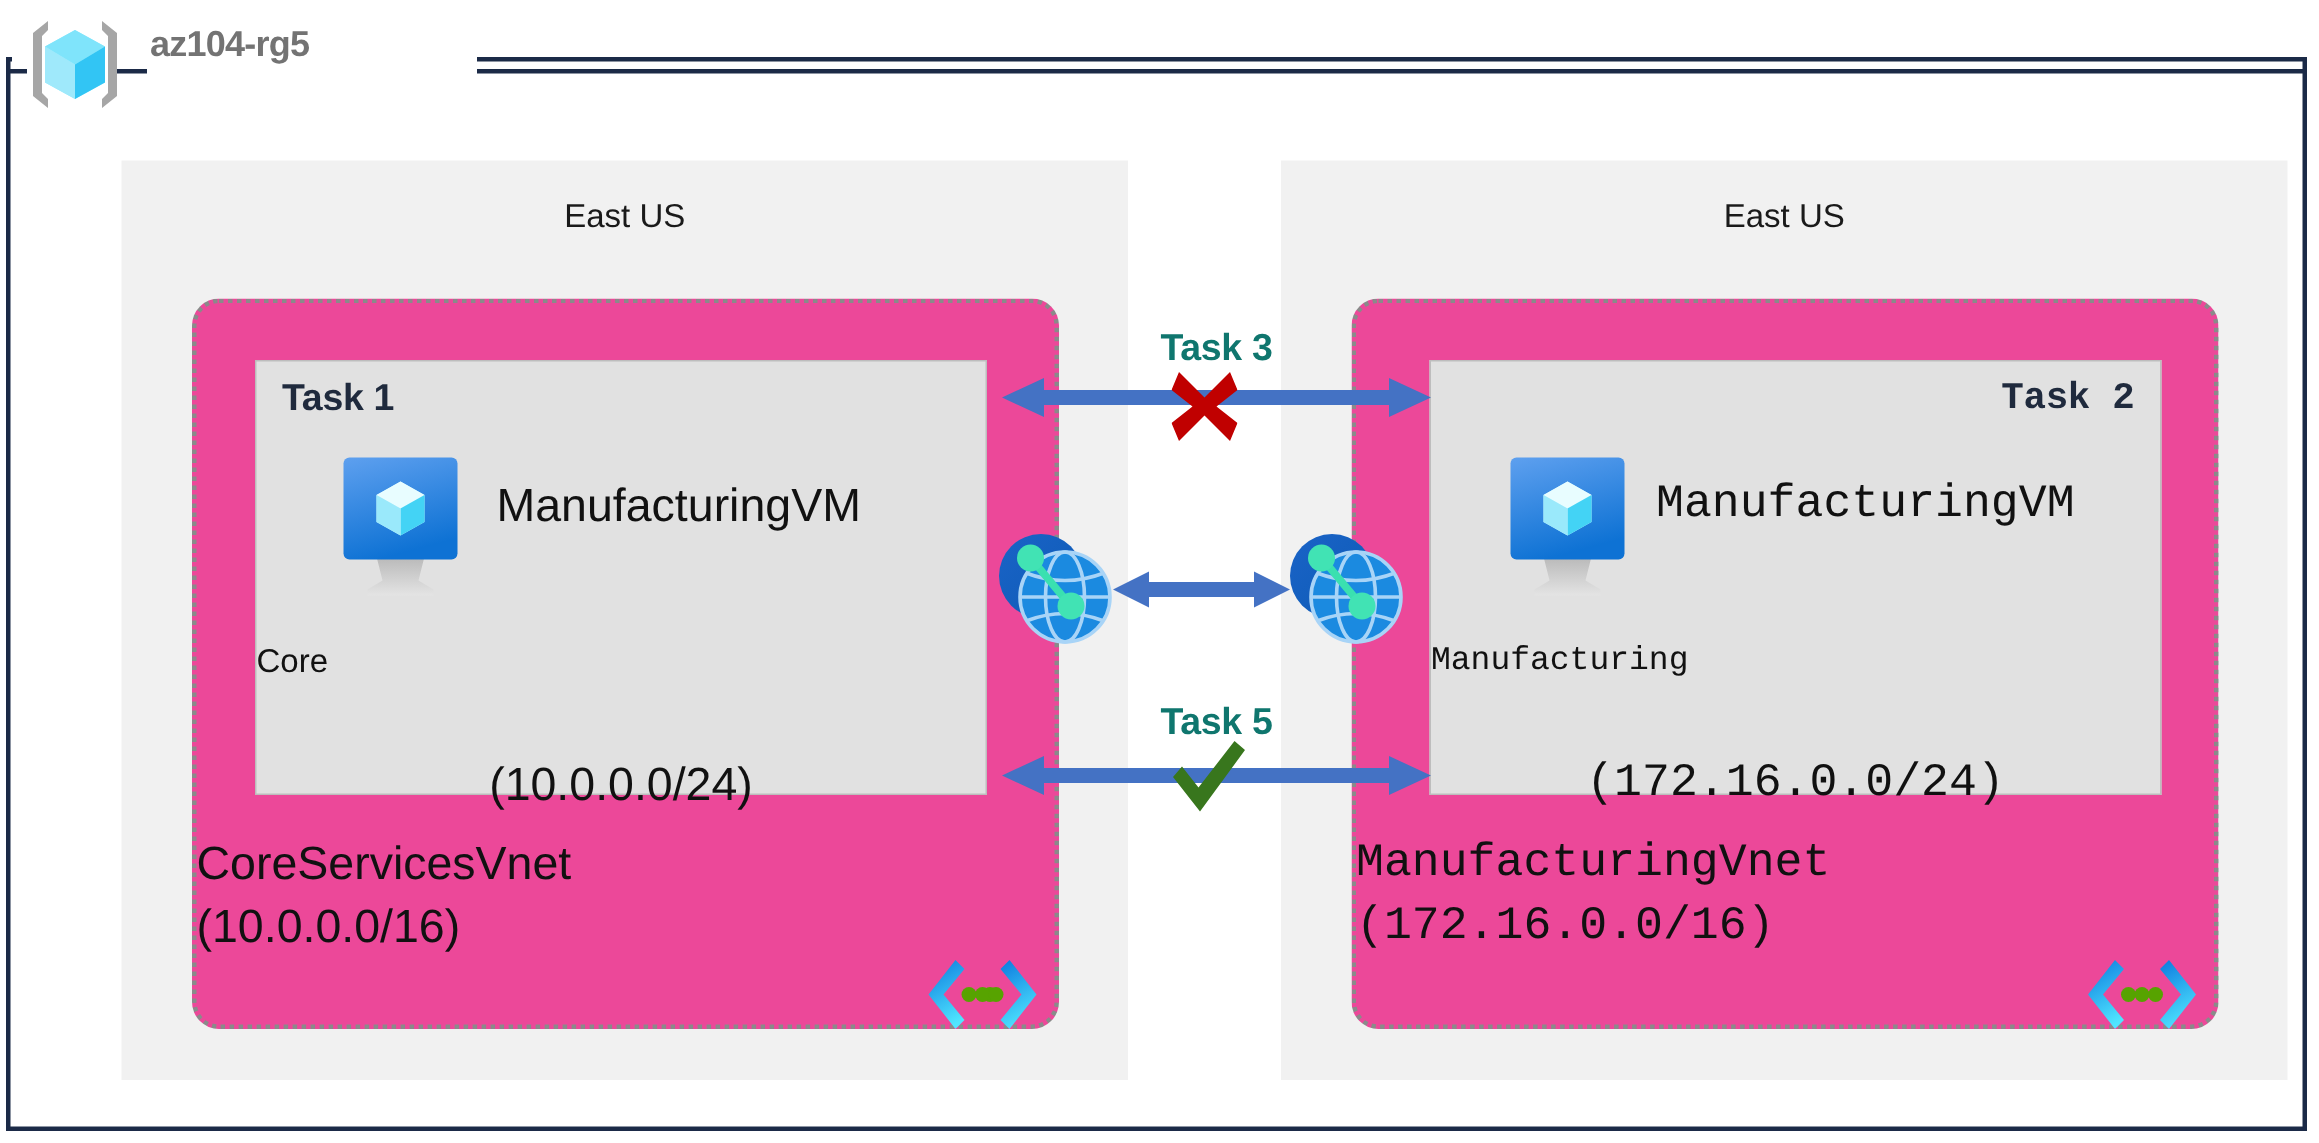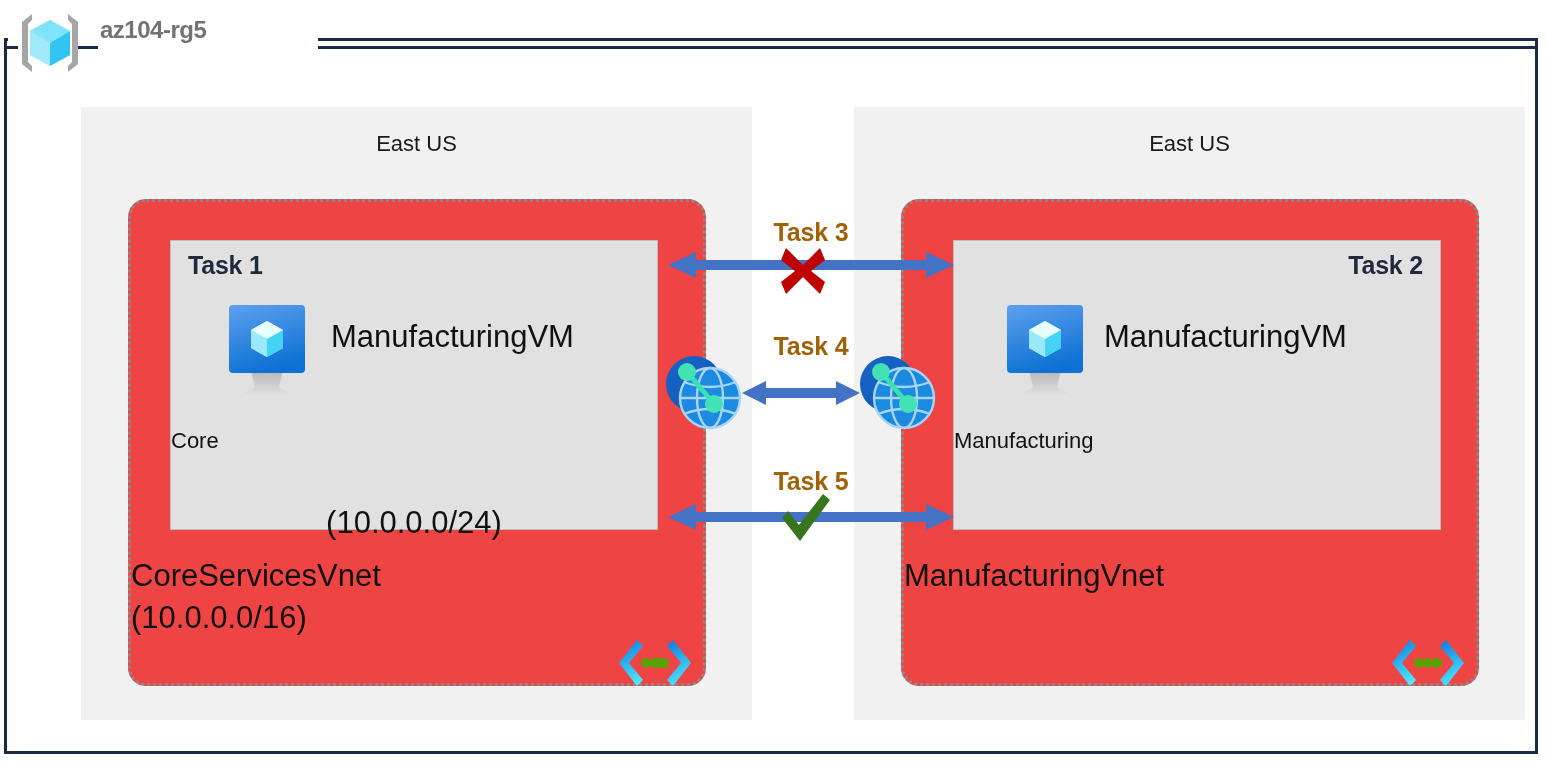--- a/index.html
+++ b/index.html
@@ -83,25 +83,25 @@
     font-weight:normal;
   }
 
   
   .vnet-box{
     position:absolute;
     top:92px;
     height:487px;
     border:3px dotted #8a8a8a;
     border-radius:18px;
-    background:#ef4444;
+    background:#ec4899;
     box-sizing:border-box;
   }
   .region.left .vnet-box{ left:47px; width:578px; }
-  .region.right .vnet-box{ left:47px; width:578px; }
+  .region.right .vnet-box{ left:47px; width:578px;font-family:Liberation Mono, monospace; }
 
   .vnet-name{
     position:absolute;
     left:0; right:0;
     top:354px;
     font-size:31px;
     line-height:40px;
     color:#111111;
   }
   .vnet-cidr{
@@ -187,21 +187,21 @@
     line-height:40px;
     color:#111111;
     margin-top:40px;
   }
 
   .conn-label{
     position:absolute;
     text-align:center;
     font-size:25px;
     font-weight:bold;
-    color:#a16207;
+    color:#0f766e;
     white-space:nowrap;
     letter-spacing:-0.2px;
   }
 
   .arrow-long{ position:absolute; }
   .arrow-short{ position:absolute; }
 
   .mark-x{ position:absolute; }
   .mark-check{ position:absolute; }
 
@@ -332,23 +332,25 @@
               <path d="M46 18 L62 27 L62 45 L46 54 L30 45 L30 27 Z" fill="#cdf6ff"></path>
               <path d="M46 18 L62 27 L46 36 L30 27 Z" fill="#e8fdff"></path>
               <path d="M46 36 L62 27 L62 45 L46 54 Z" fill="#43d3f5"></path>
               <path d="M46 36 L30 27 L30 45 L46 54 Z" fill="#9ae9fb"></path>
             </svg>
           </div>
           <div class="vm-name">ManufacturingVM</div>
         </div>
 
         <div class="subnet-name">Manufacturing</div>
+        <div class="subnet-cidr">(172.16.0.0/24)</div>
       </div>
 
       <div class="vnet-name">ManufacturingVnet</div>
+      <div class="vnet-cidr">(172.16.0.0/16)</div>
 
       <div class="vnet-icon">
         <svg viewBox="0 0 76 52" width="76" height="52">
           <defs>
             <linearGradient id="vng2" x1="0.2" y1="0" x2="0.5" y2="1">
               <stop offset="0%" stop-color="#0f7fe0"></stop>
               <stop offset="100%" stop-color="#50e6ff"></stop>
             </linearGradient>
           </defs>
           <path d="M20 3 L26 9 L12 26 L26 43 L20 49 L2 26 Z" fill="url(#vng2)"></path>
@@ -369,21 +371,20 @@
       <path d="M0 17 L28 4 L28 12 L258 12 L258 4 L286 17 L258 30 L258 22 L28 22 L28 30 Z" fill="#4472c4"></path>
     </svg>
   </div>
 
   <div class="mark-x" style="left:781px; top:248px;">
     <svg viewBox="0 0 44 46" width="44" height="46">
       <path d="M5 0 L22 17 L39 0 L44 12 L30 23 L44 34 L39 46 L22 29 L5 46 L0 34 L14 23 L0 12 Z" fill="#c00000"></path>
     </svg>
   </div>
 
-  <div class="conn-label" style="left:672px; top:332px; width:278px;">Task 4</div>
 
   <div class="peer-icon" style="left:662px; top:352px;">
     <svg viewBox="0 0 86 80" width="86" height="80">
       <defs>
         <linearGradient id="pg1" x1="0" y1="0" x2="1" y2="1">
           <stop offset="0%" stop-color="#1a63c7"></stop>
           <stop offset="100%" stop-color="#0d5bb5"></stop>
         </linearGradient>
       </defs>
 

